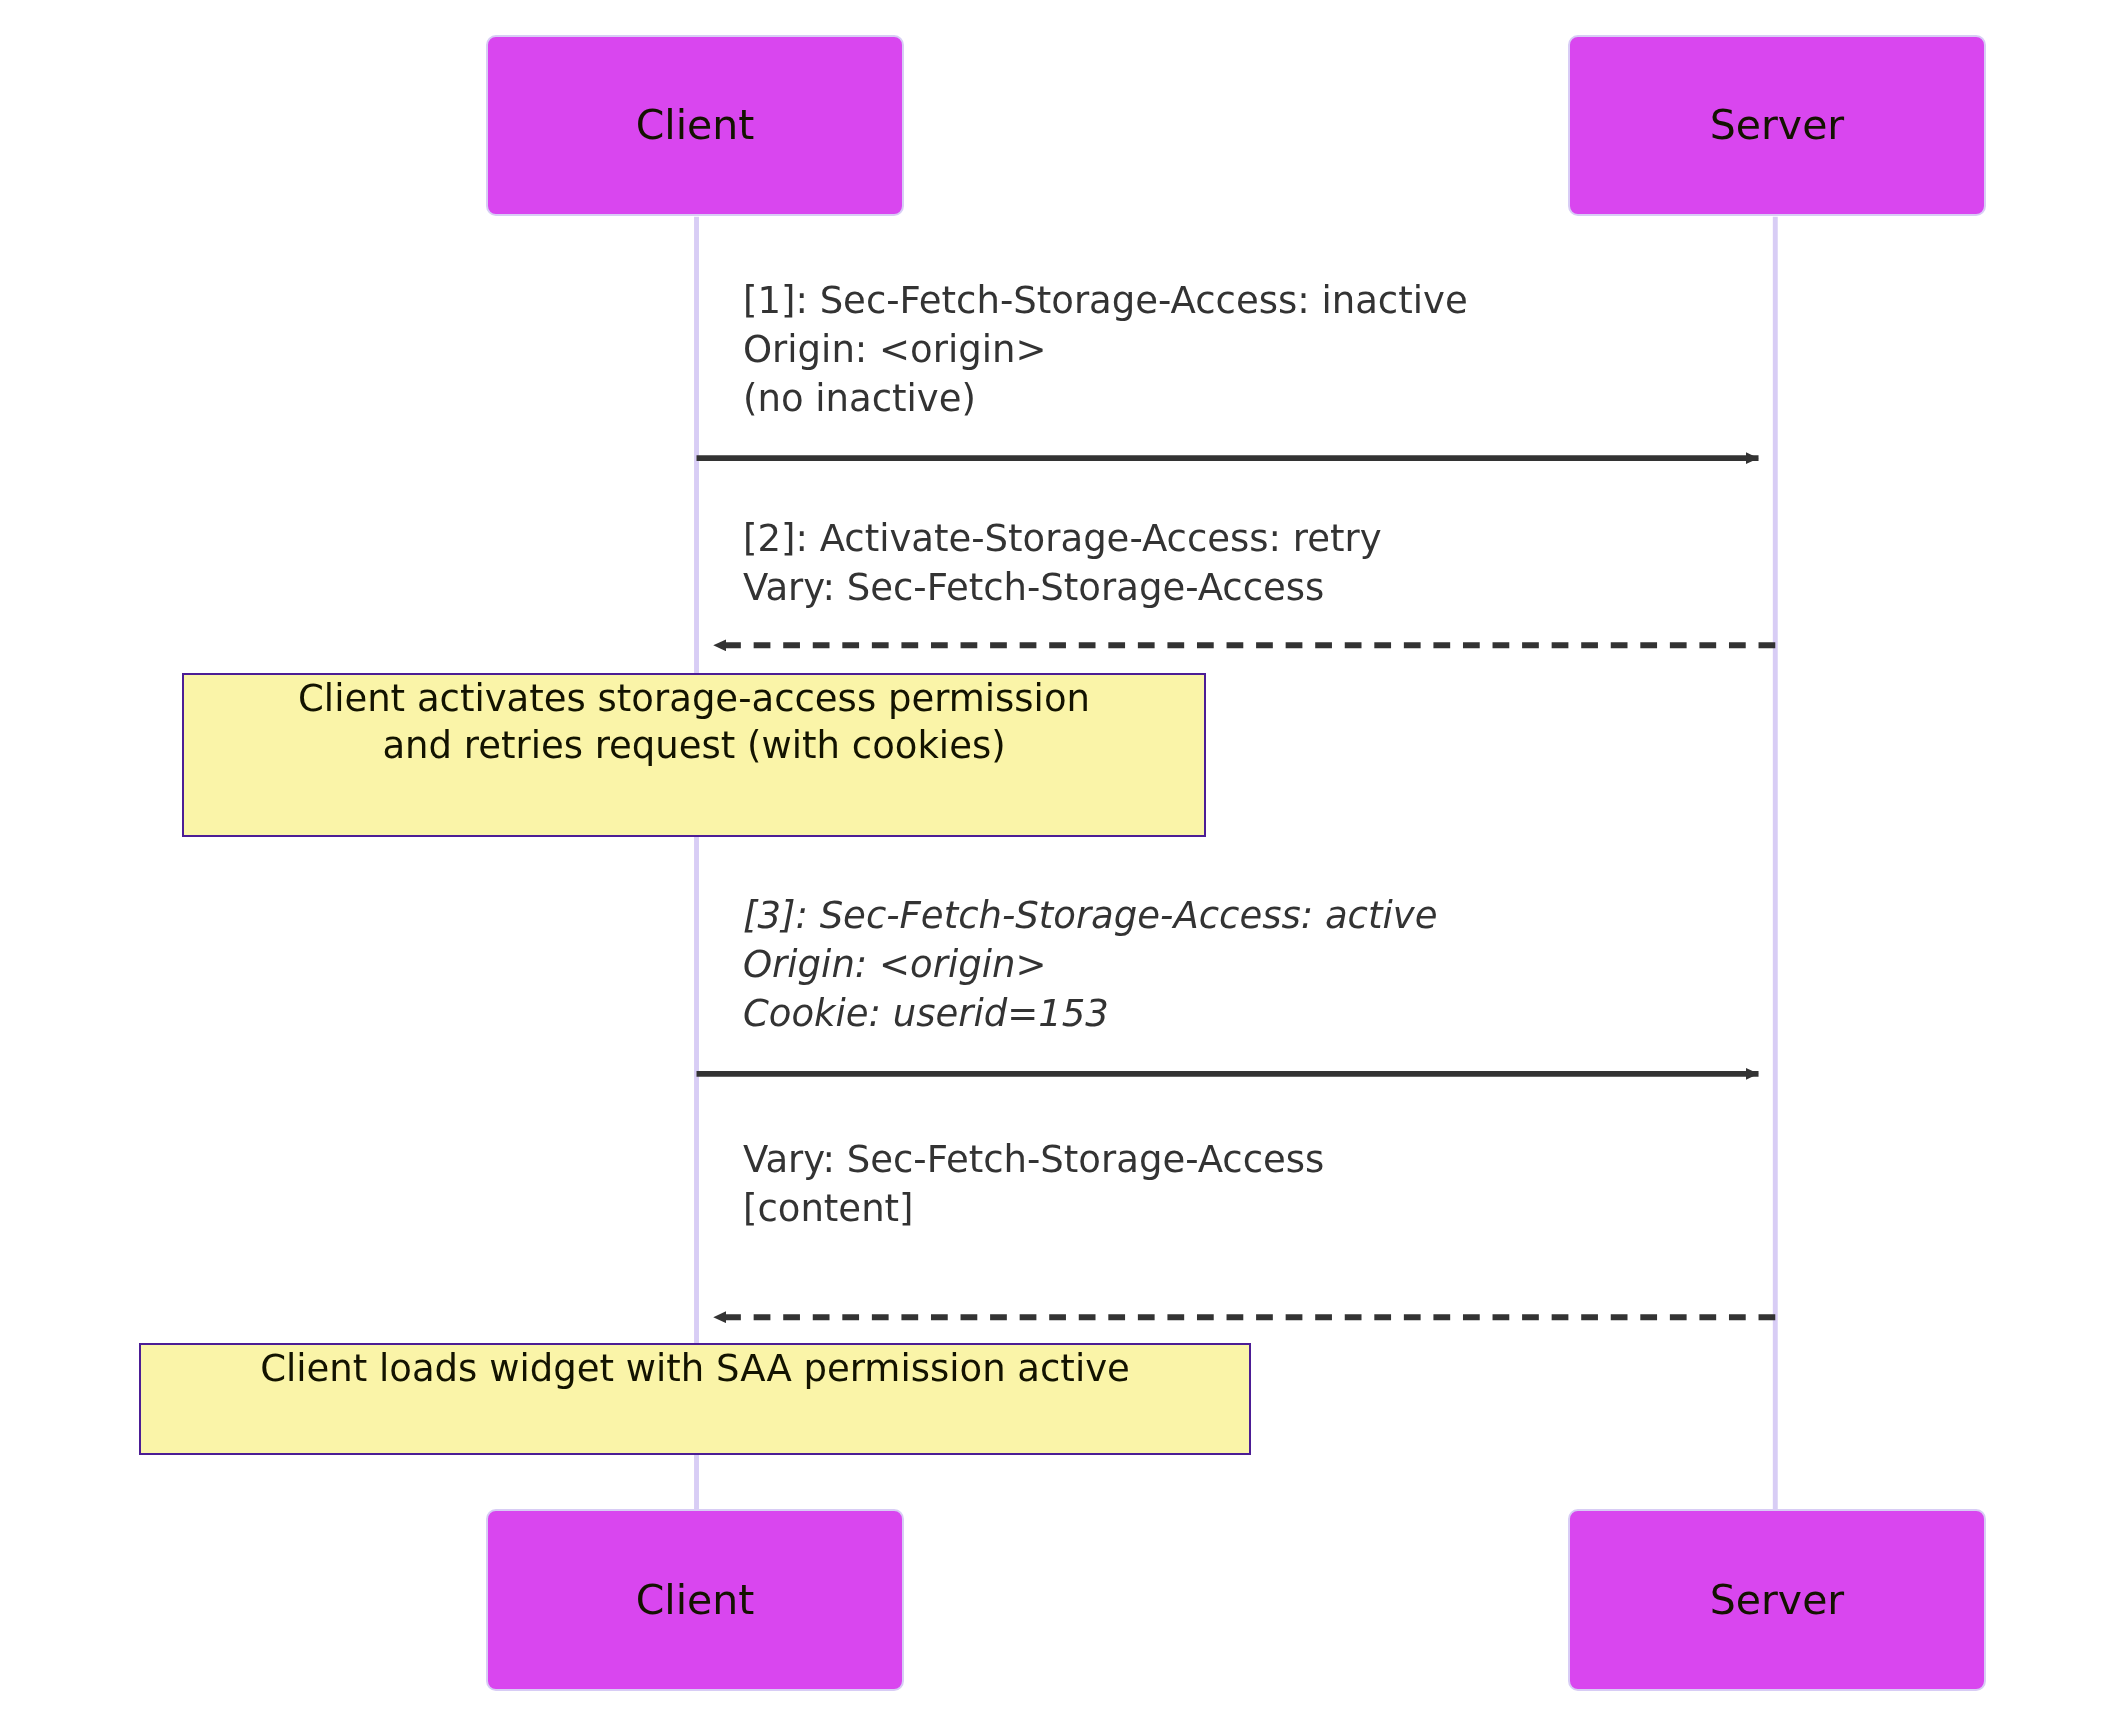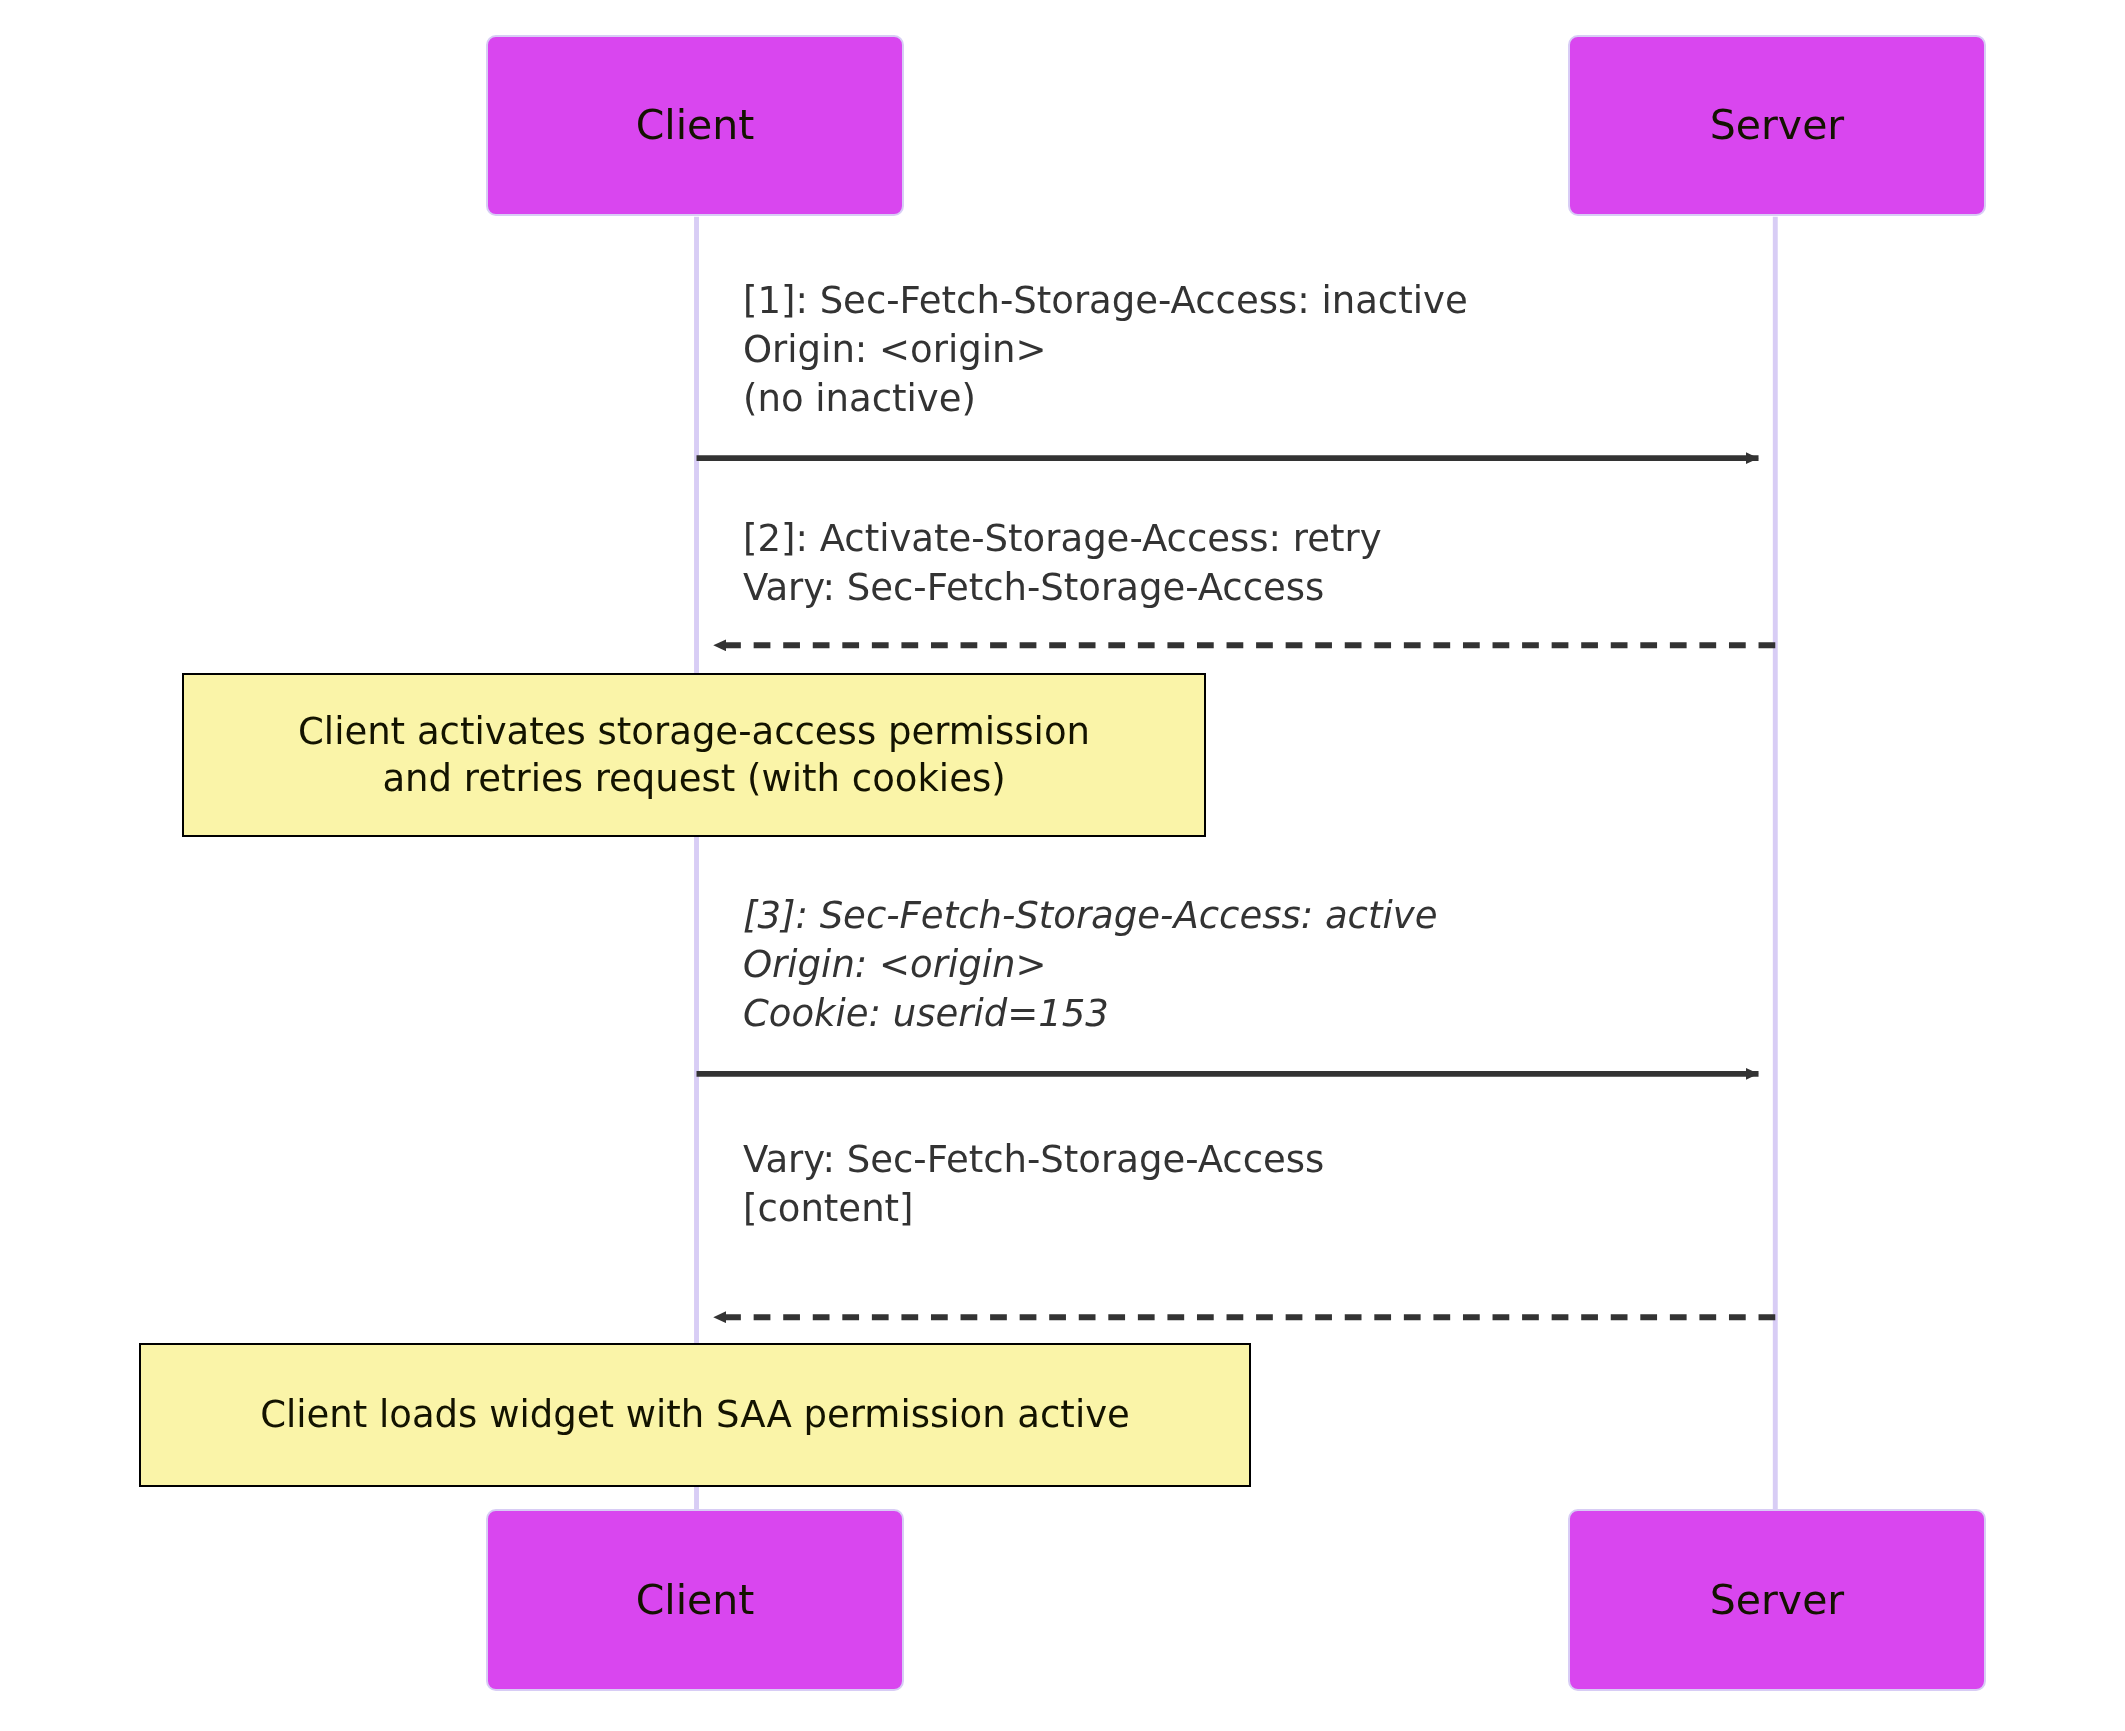--- a/index.html
+++ b/index.html
@@ -40,25 +40,24 @@
     font-size: 41px;
     color: #131300;
     font-family: "DejaVu Sans", "Liberation Sans", sans-serif;
     line-height: 1;
   }
   
   .note-box {
     position: absolute;
     box-sizing: border-box;
     background: #FAF4A8;
-    border: 2px solid #000000;
+    border: 2px solid #4c1d95;
     display: flex;
     flex-direction: column;
     align-items: center;
-    justify-content: center;
   }
   .note-line {
     font-size: 37px;
     color: #131300;
     line-height: 1.28;
     white-space: nowrap;
     text-align: center;
   }
   
   .msg-text {
@@ -128,21 +127,21 @@
     <div class="msg-line">[3]: Sec-Fetch-Storage-Access: active</div>
     <div class="msg-line">Origin: &lt;origin&gt;</div>
     <div class="msg-line">Cookie: userid=153</div>
   </div>
 
   <div class="msg-text" style="left:743px; top:1135px; width:985px;">
     <div class="msg-line">Vary: Sec-Fetch-Storage-Access</div>
     <div class="msg-line">[content]</div>
   </div>
 
-  <div class="note-box" style="left:139px; top:1343px; width:1112px; height:144px;">
+  <div class="note-box" style="left:139px; top:1343px; width:1112px; height:112px;">
     <div class="note-line">Client loads widget with SAA permission active</div>
   </div>
 
   <div class="actor-box" style="left:486px; top:1509px; width:418px; height:182px;">
     <span class="actor-label">Client</span>
   </div>
 
   <div class="actor-box" style="left:1568px; top:1509px; width:418px; height:182px;">
     <span class="actor-label">Server</span>
   </div>

